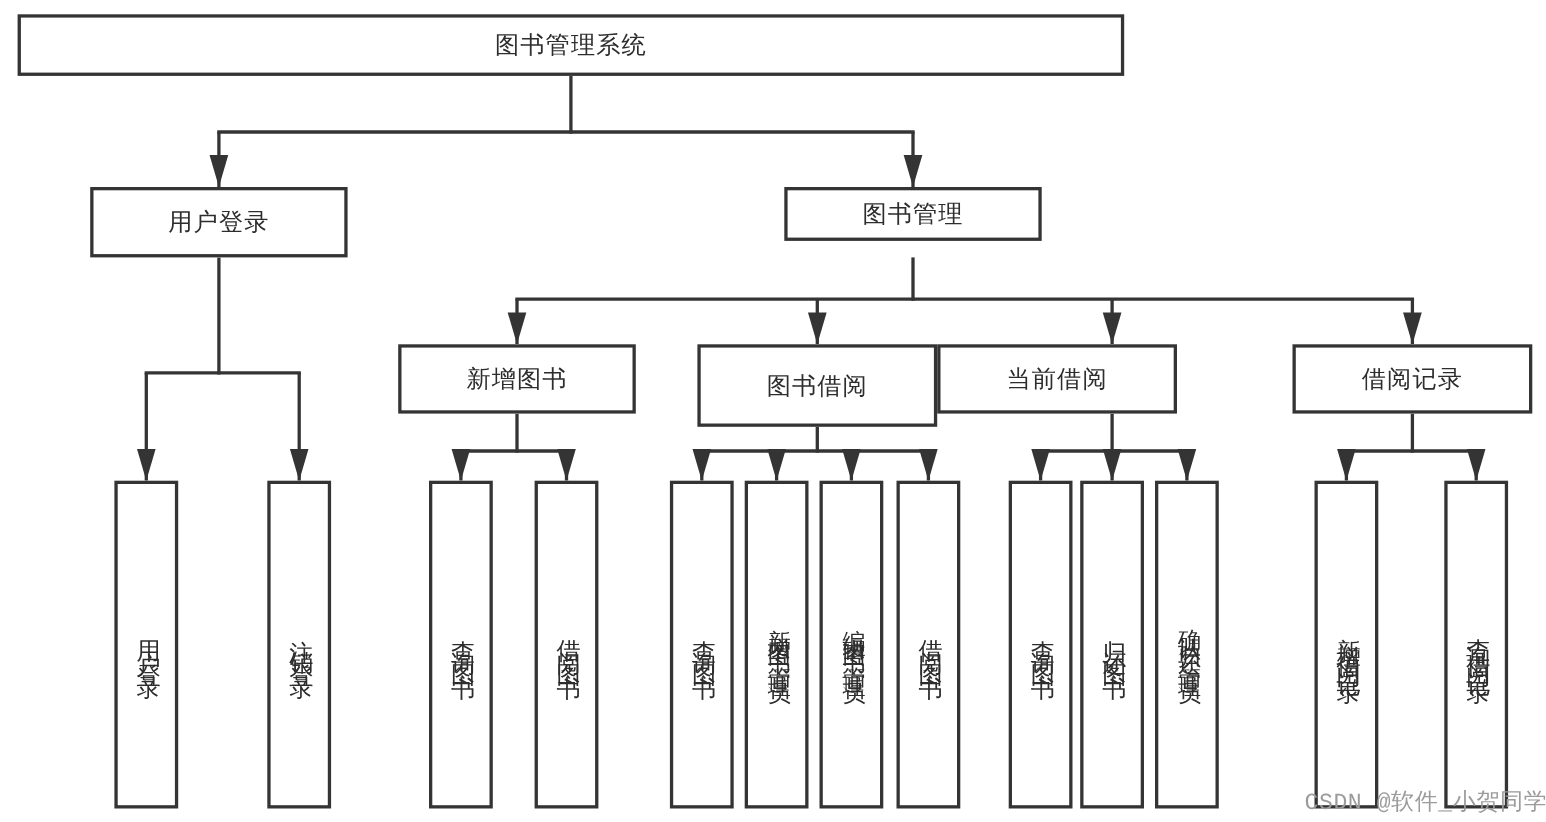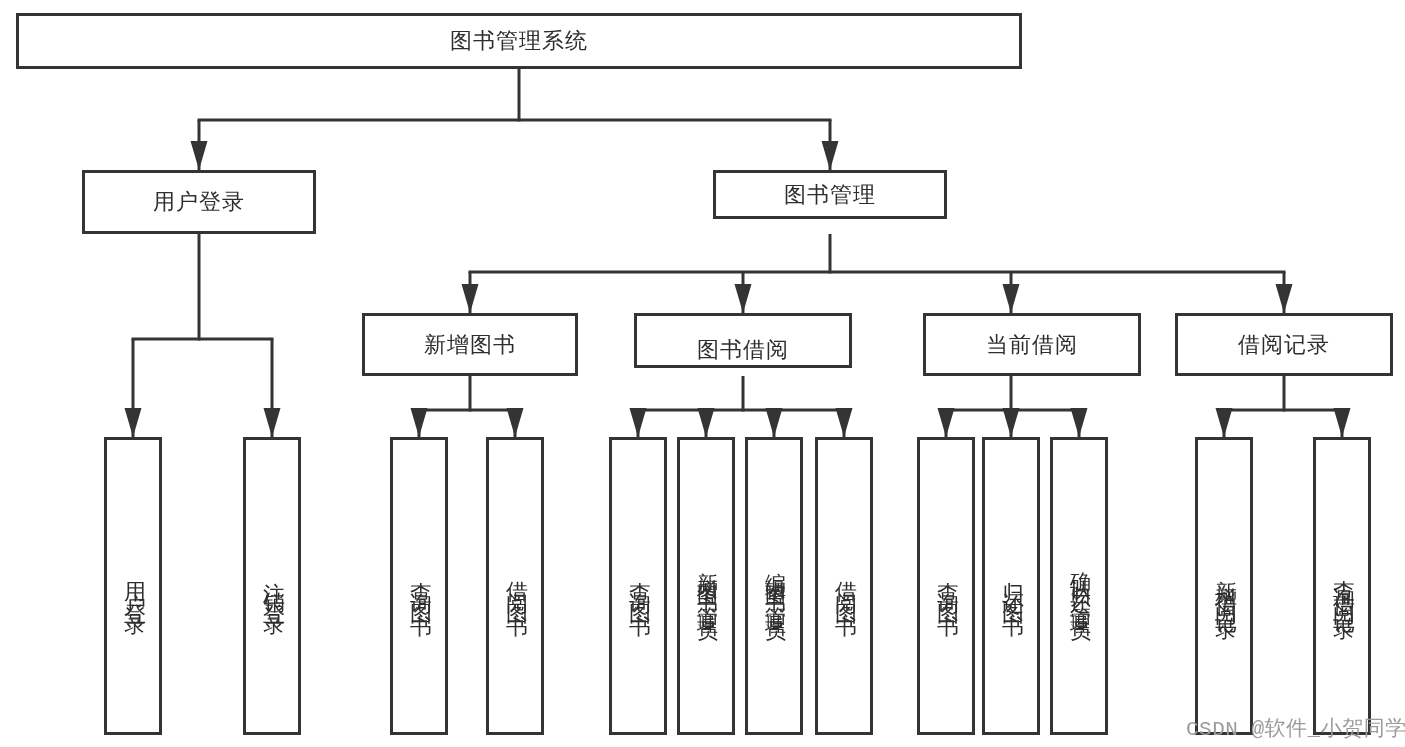--- a/index.html
+++ b/index.html
@@ -126,24 +126,24 @@
   <div class="box" style="left:82px; top:170px; width:234px; height:64px;">
     <span>用户登录</span>
   </div>
   <div class="box" style="left:713px; top:170px; width:234px; height:49px;">
     <span>图书管理</span>
   </div>
 
   <div class="box" style="left:362px; top:313px; width:216px; height:63px;">
     <span>新增图书</span>
   </div>
-  <div class="box" style="left:634px; top:313px; width:218px; height:55px;align-items:flex-end;">
+  <div class="box" style="left:634px; top:313px; width:218px; height:75px;">
     <span>图书借阅</span>
   </div>
-  <div class="box" style="left:923px; top:313px; width:218px; height:63px;">
+  <div class="box" style="left:852px; top:313px; width:218px; height:63px;">
     <span>当前借阅</span>
   </div>
   <div class="box" style="left:1175px; top:313px; width:218px; height:63px;">
     <span>借阅记录</span>
   </div>
 
   <div class="box vbox ls-short" style="left:104px; top:437px; width:58px; height:298px;">
     <span>用户登录</span>
   </div>
   <div class="box vbox ls-short" style="left:243px; top:437px; width:58px; height:298px;">

